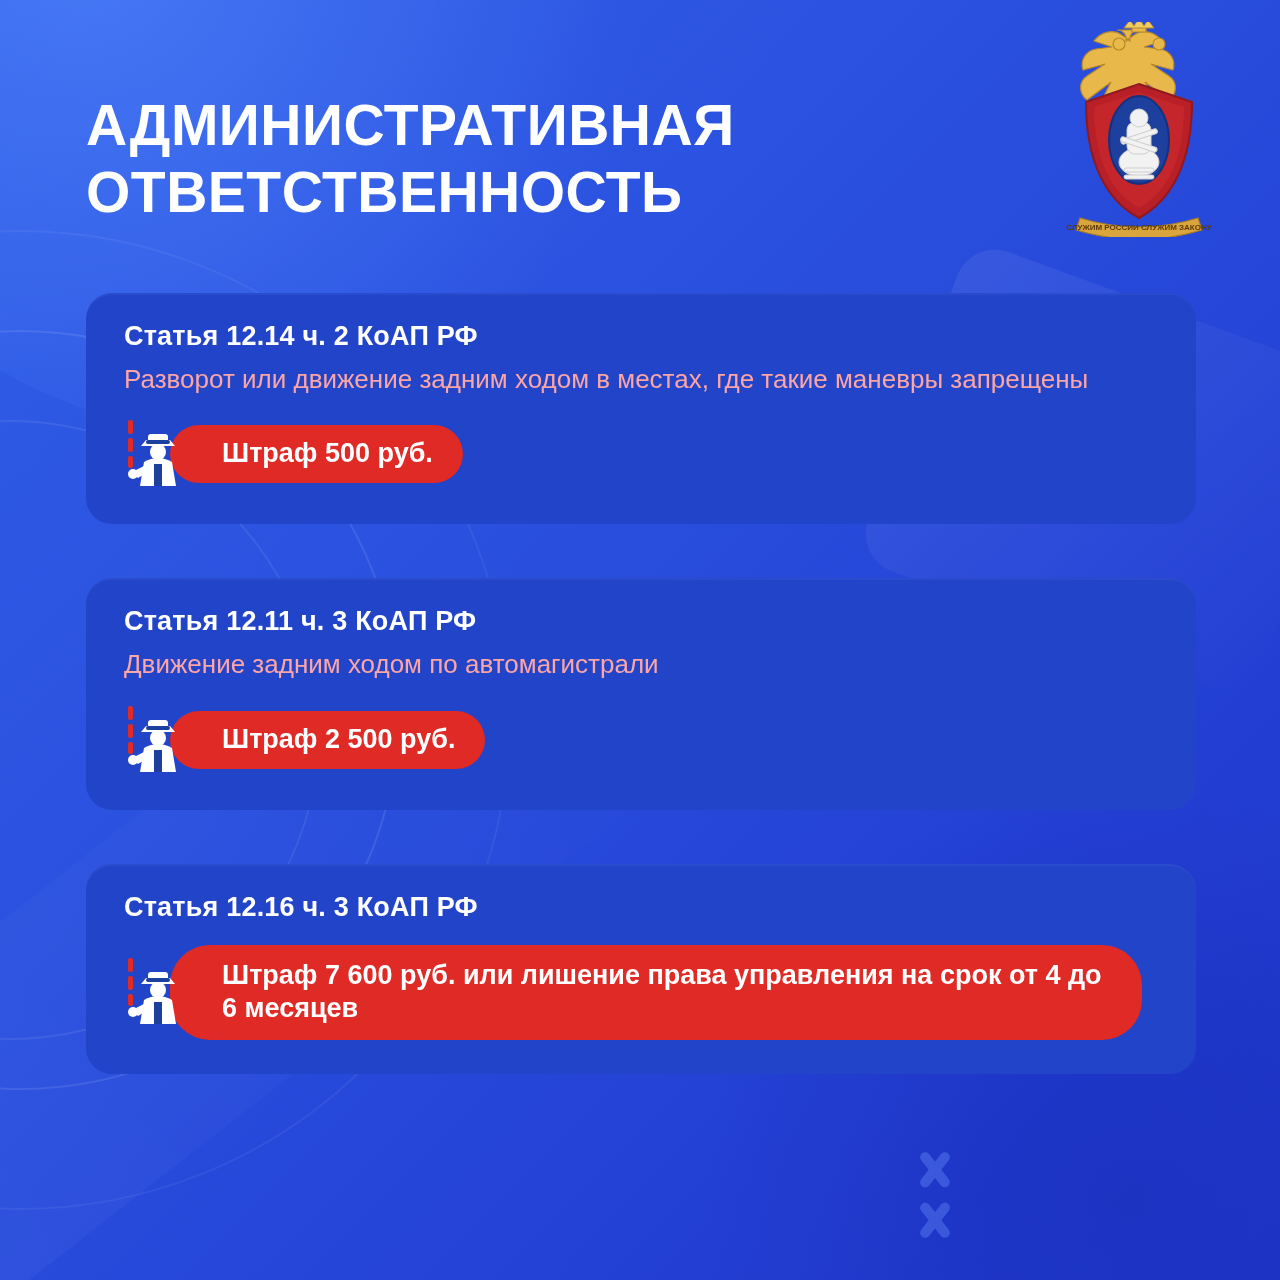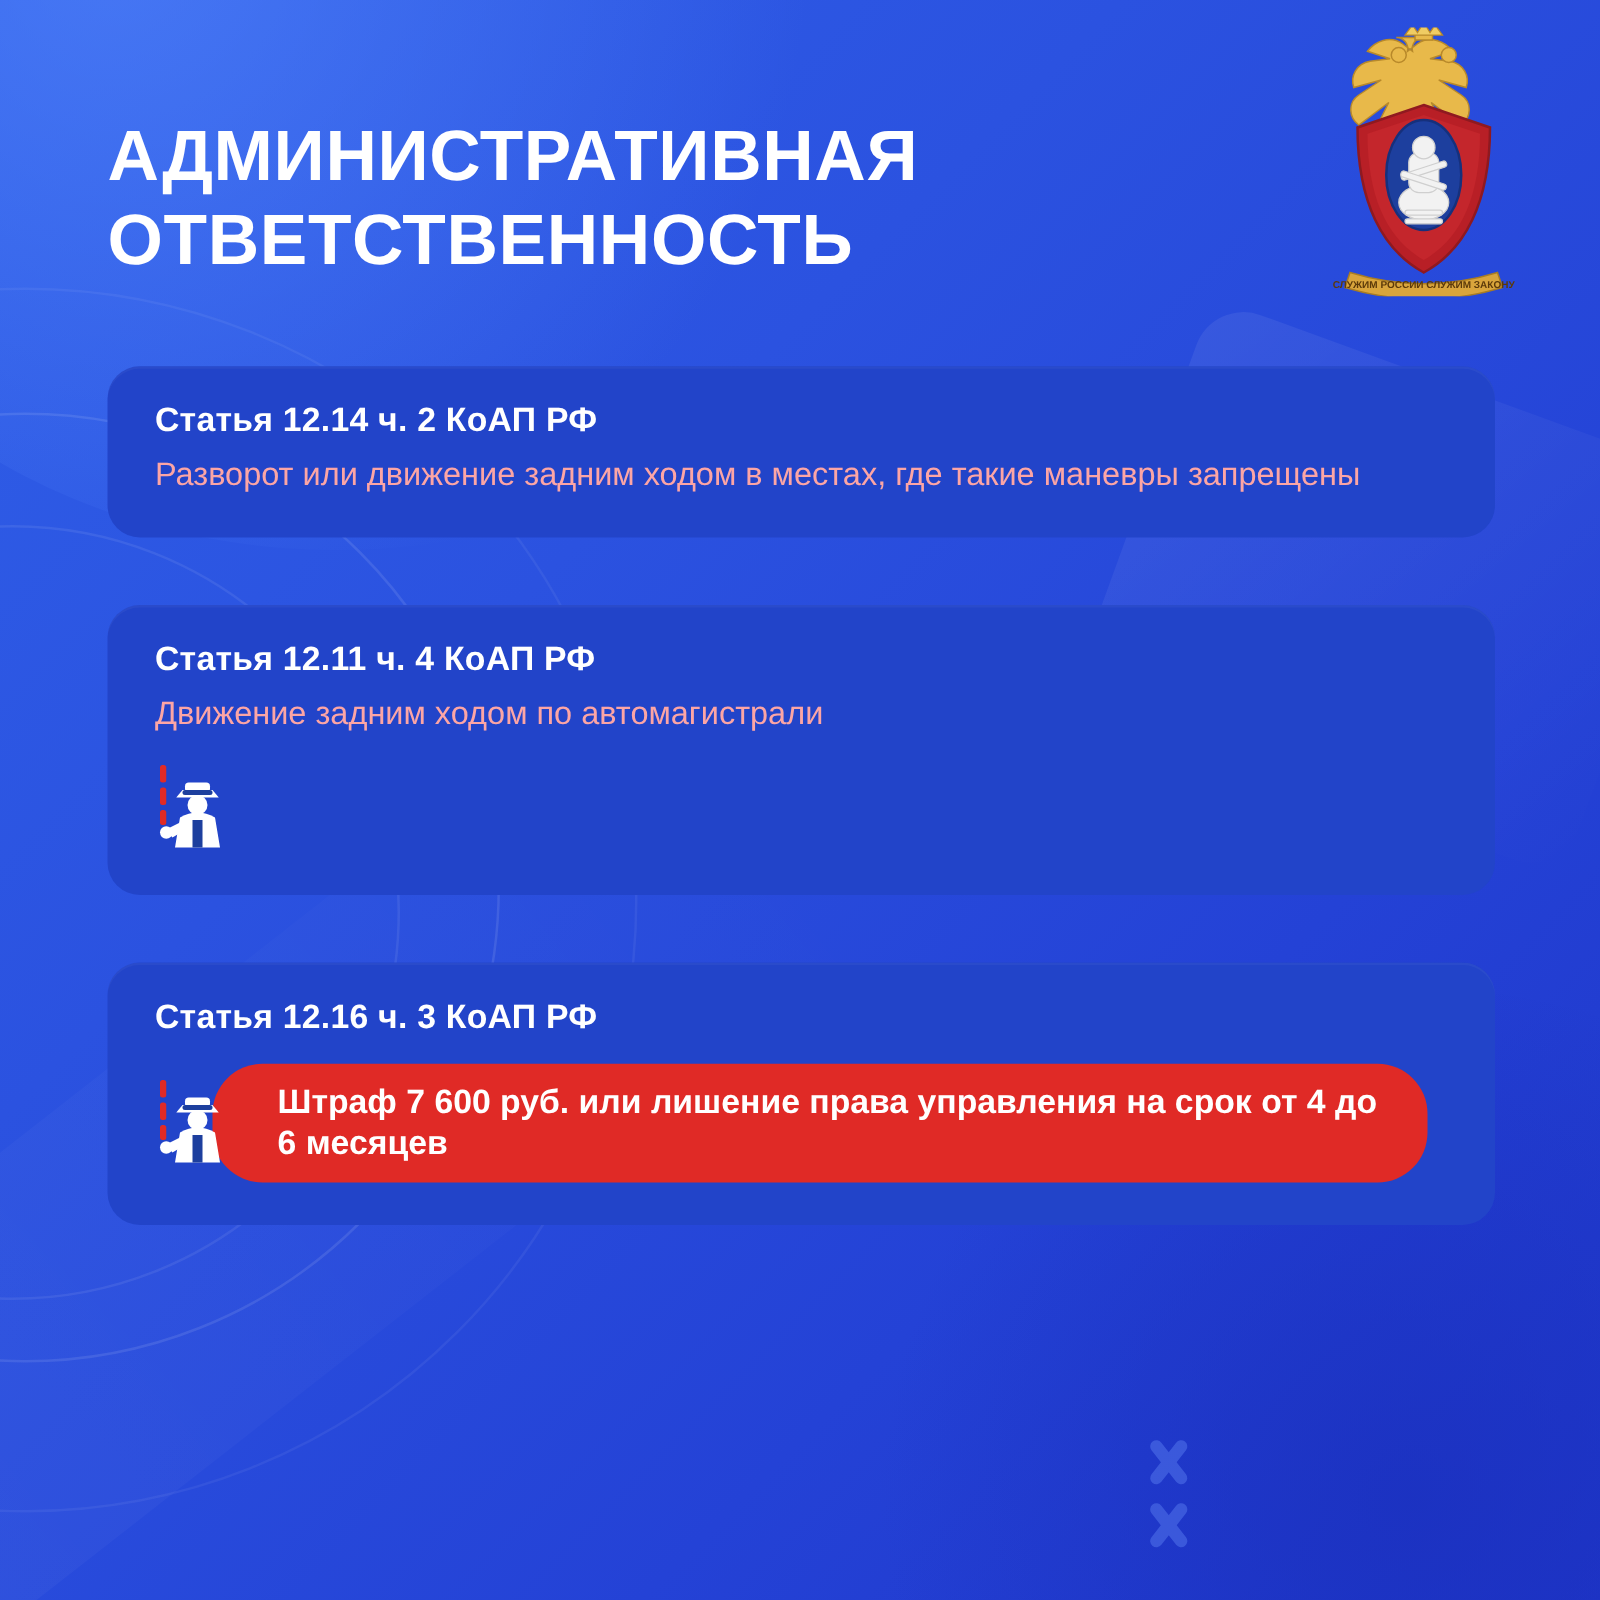--- a/index.html
+++ b/index.html
@@ -202,41 +202,60 @@
     <path d="M16 196 q59 18 118 0 l4 12 q-63 19 -126 0z" fill="#d9a53c" stroke="#a87c23" stroke-width="1.2"></path>
     <text x="75" y="208" font-size="8" fill="#5c3a0a" text-anchor="middle" font-family="Liberation Sans, sans-serif" font-weight="bold">СЛУЖИМ РОССИИ СЛУЖИМ ЗАКОНУ</text>
   </svg>
 </div>
 
 <div class="cards">
 
   <div class="card">
     <div class="card-title">Статья 12.14 ч. 2 КоАП РФ</div>
     <div class="card-desc">Разворот или движение задним ходом в местах, где такие маневры запрещены</div>
+    <div class="fine-row">
+      <div class="officer">
+        <svg viewBox="0 0 76 72" width="76" height="72" aria-hidden="true">
+          <rect x="4" y="2" width="5" height="14" rx="2" fill="#e02a26"></rect>
+          <rect x="4" y="20" width="5" height="14" rx="2" fill="#e02a26"></rect>
+          <rect x="4" y="38" width="5" height="12" rx="2" fill="#e02a26"></rect>
+          <path d="M22 22 h24 l5 6 h-34z" fill="#ffffff"></path>
+          <rect x="24" y="16" width="20" height="8" rx="3" fill="#ffffff"></rect>
+          <rect x="22" y="22" width="24" height="4" rx="2" fill="#1d3f9e"></rect>
+          <circle cx="34" cy="34" r="8" fill="#ffffff"></circle>
+          <path d="M20 44 q14-8 28 0 l4 24 h-36z" fill="#ffffff"></path>
+          <path d="M20 48 l-12 6 6 6 10-6z" fill="#ffffff"></path>
+          <circle cx="9" cy="56" r="5" fill="#ffffff"></circle>
+          <rect x="30" y="46" width="8" height="22" fill="#1d3f9e"></rect>
+        </svg>
+      </div>
+      <div class="fine-badge">Штраф 500 руб.</div>
+    </div>
   </div>
 
   <div class="card">
-    <div class="card-title">Статья 12.11 ч. 4 КоАП РФ</div>
+    <div class="card-title">Статья 12.11 ч. 3 КоАП РФ</div>
     <div class="card-desc">Движение задним ходом по автомагистрали</div>
     <div class="fine-row">
       <div class="officer">
         <svg viewBox="0 0 76 72" width="76" height="72" aria-hidden="true">
           <rect x="4" y="2" width="5" height="14" rx="2" fill="#e02a26"></rect>
           <rect x="4" y="20" width="5" height="14" rx="2" fill="#e02a26"></rect>
           <rect x="4" y="38" width="5" height="12" rx="2" fill="#e02a26"></rect>
           <path d="M22 22 h24 l5 6 h-34z" fill="#ffffff"></path>
           <rect x="24" y="16" width="20" height="8" rx="3" fill="#ffffff"></rect>
           <rect x="22" y="22" width="24" height="4" rx="2" fill="#1d3f9e"></rect>
           <circle cx="34" cy="34" r="8" fill="#ffffff"></circle>
           <path d="M20 44 q14-8 28 0 l4 24 h-36z" fill="#ffffff"></path>
           <path d="M20 48 l-12 6 6 6 10-6z" fill="#ffffff"></path>
           <circle cx="9" cy="56" r="5" fill="#ffffff"></circle>
           <rect x="30" y="46" width="8" height="22" fill="#1d3f9e"></rect>
         </svg>
       </div>
+      <div class="fine-badge">Штраф 2 500 руб.</div>
     </div>
   </div>
 
   <div class="card">
     <div class="card-title">Статья 12.16 ч. 3 КоАП РФ</div>
     <div class="fine-row">
       <div class="officer">
         <svg viewBox="0 0 76 72" width="76" height="72" aria-hidden="true">
           <rect x="4" y="2" width="5" height="14" rx="2" fill="#e02a26"></rect>
           <rect x="4" y="20" width="5" height="14" rx="2" fill="#e02a26"></rect>

